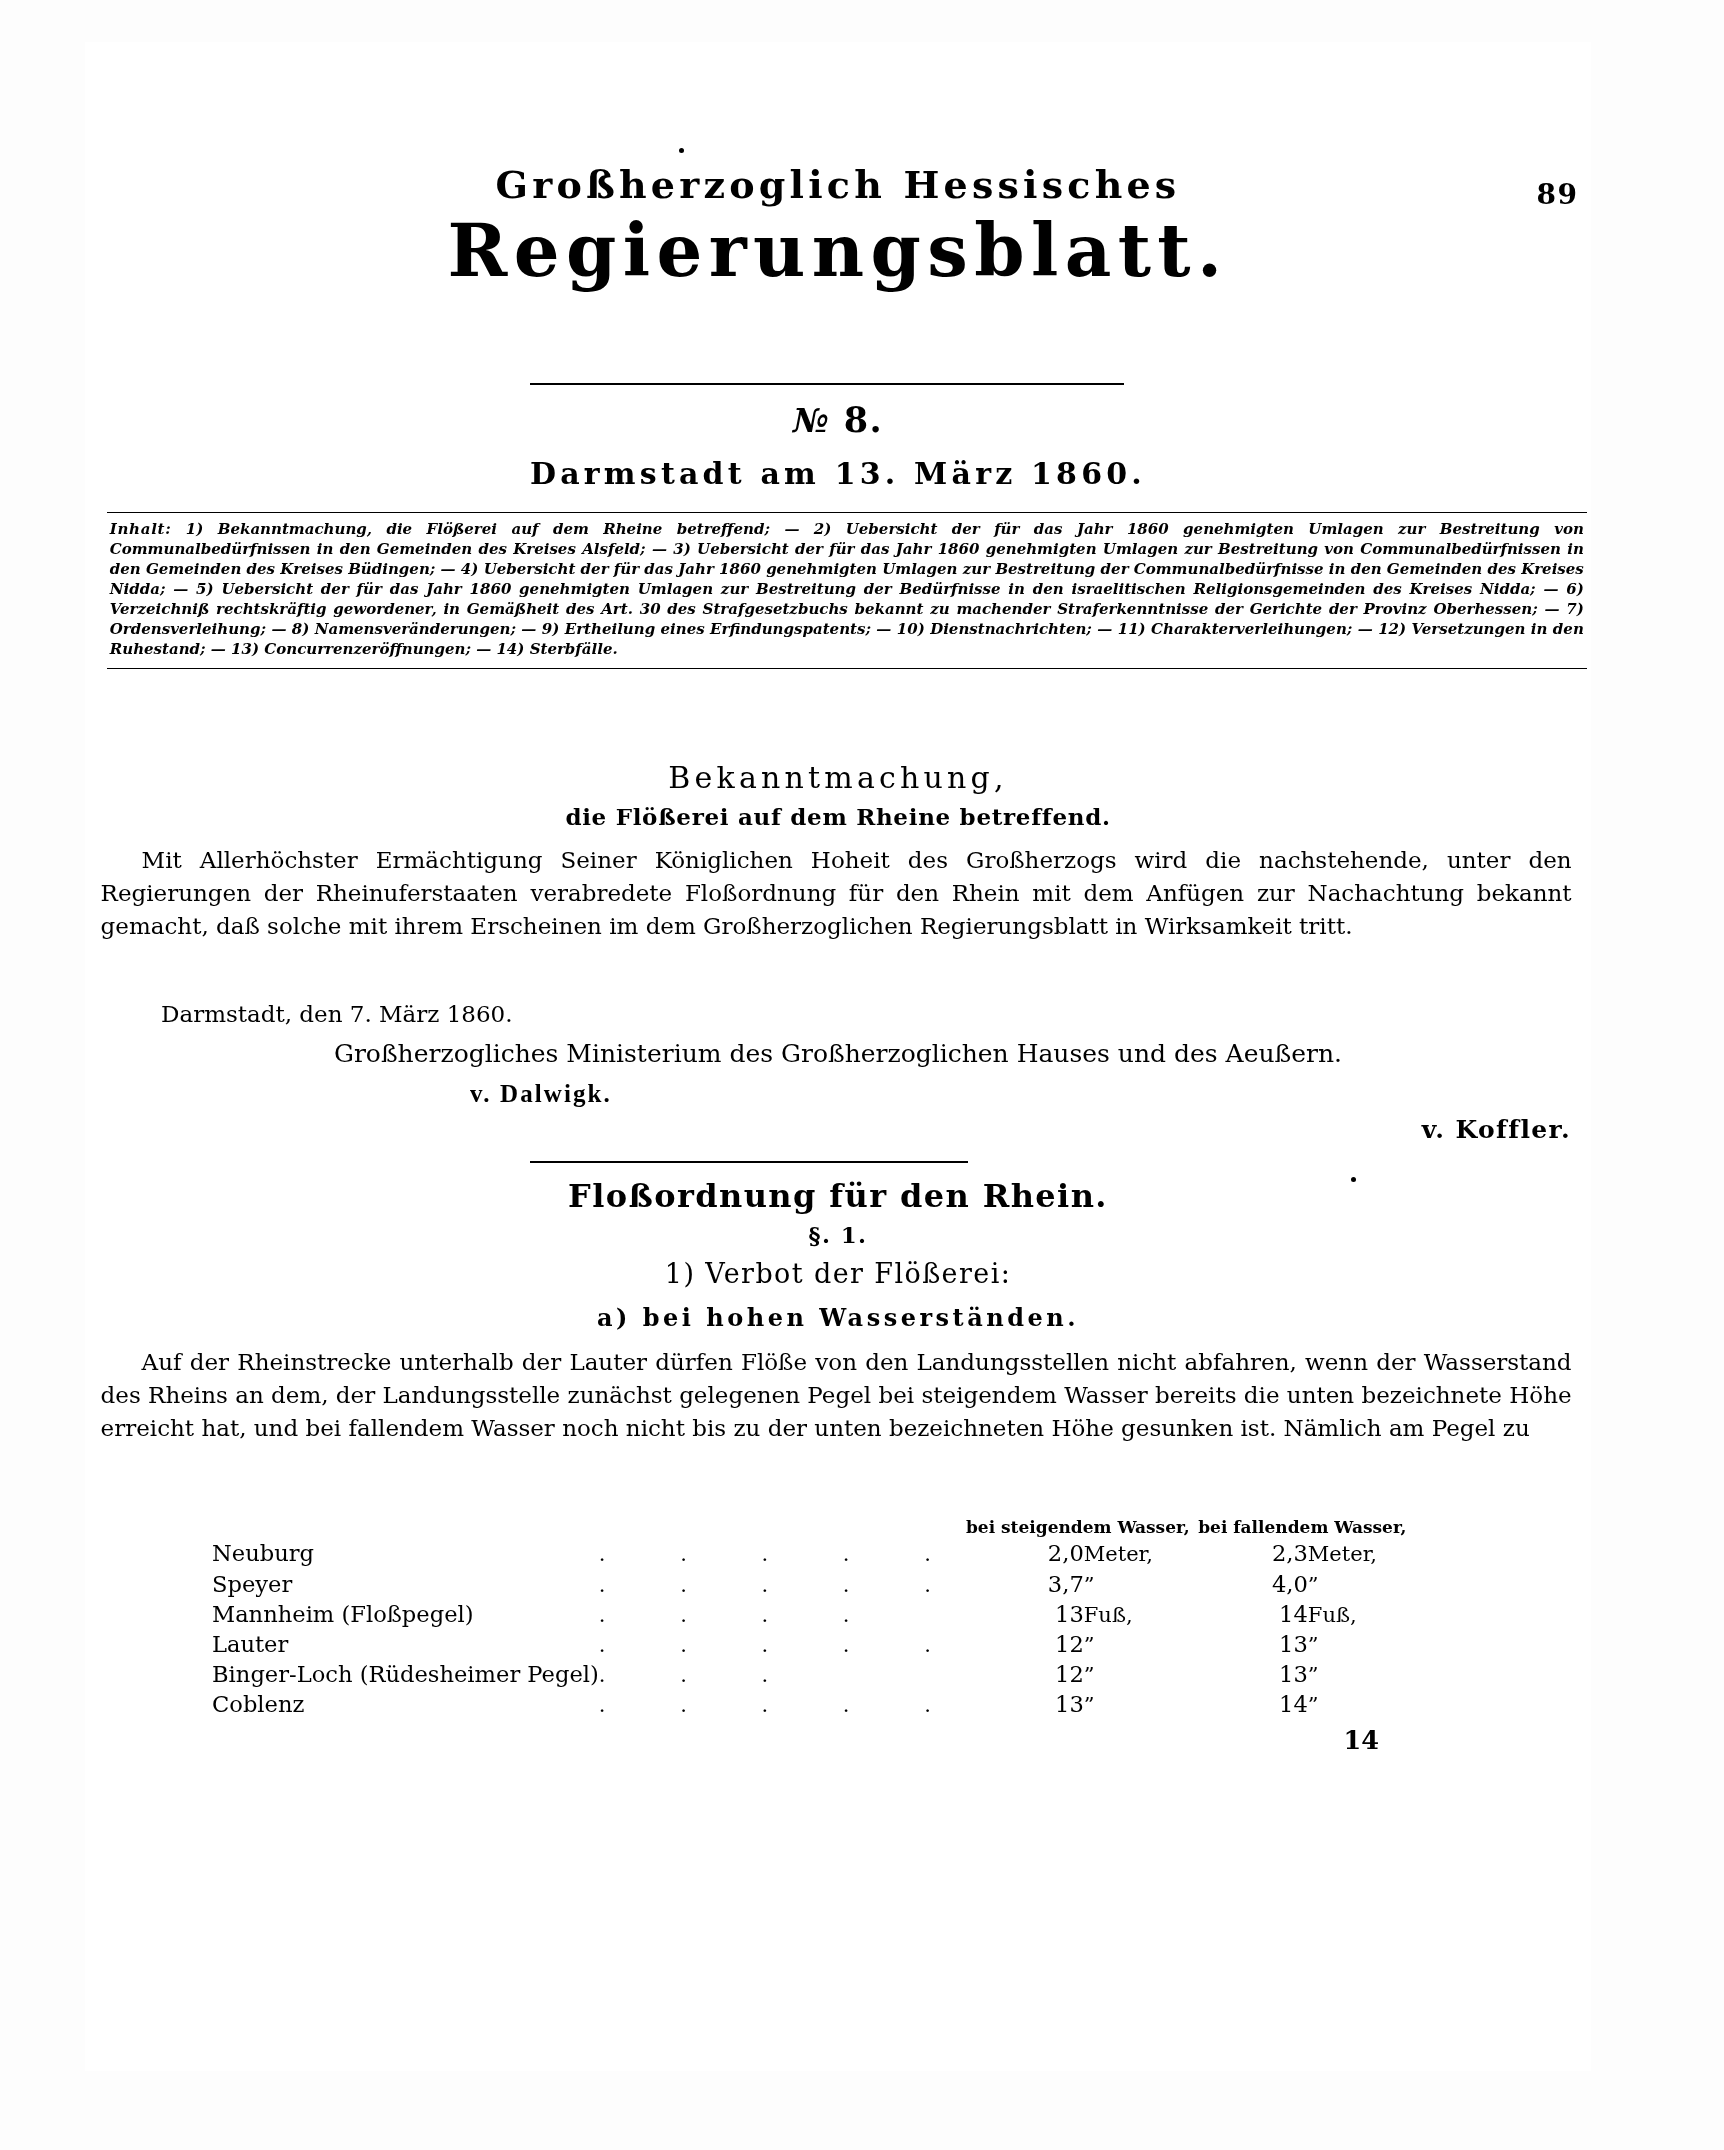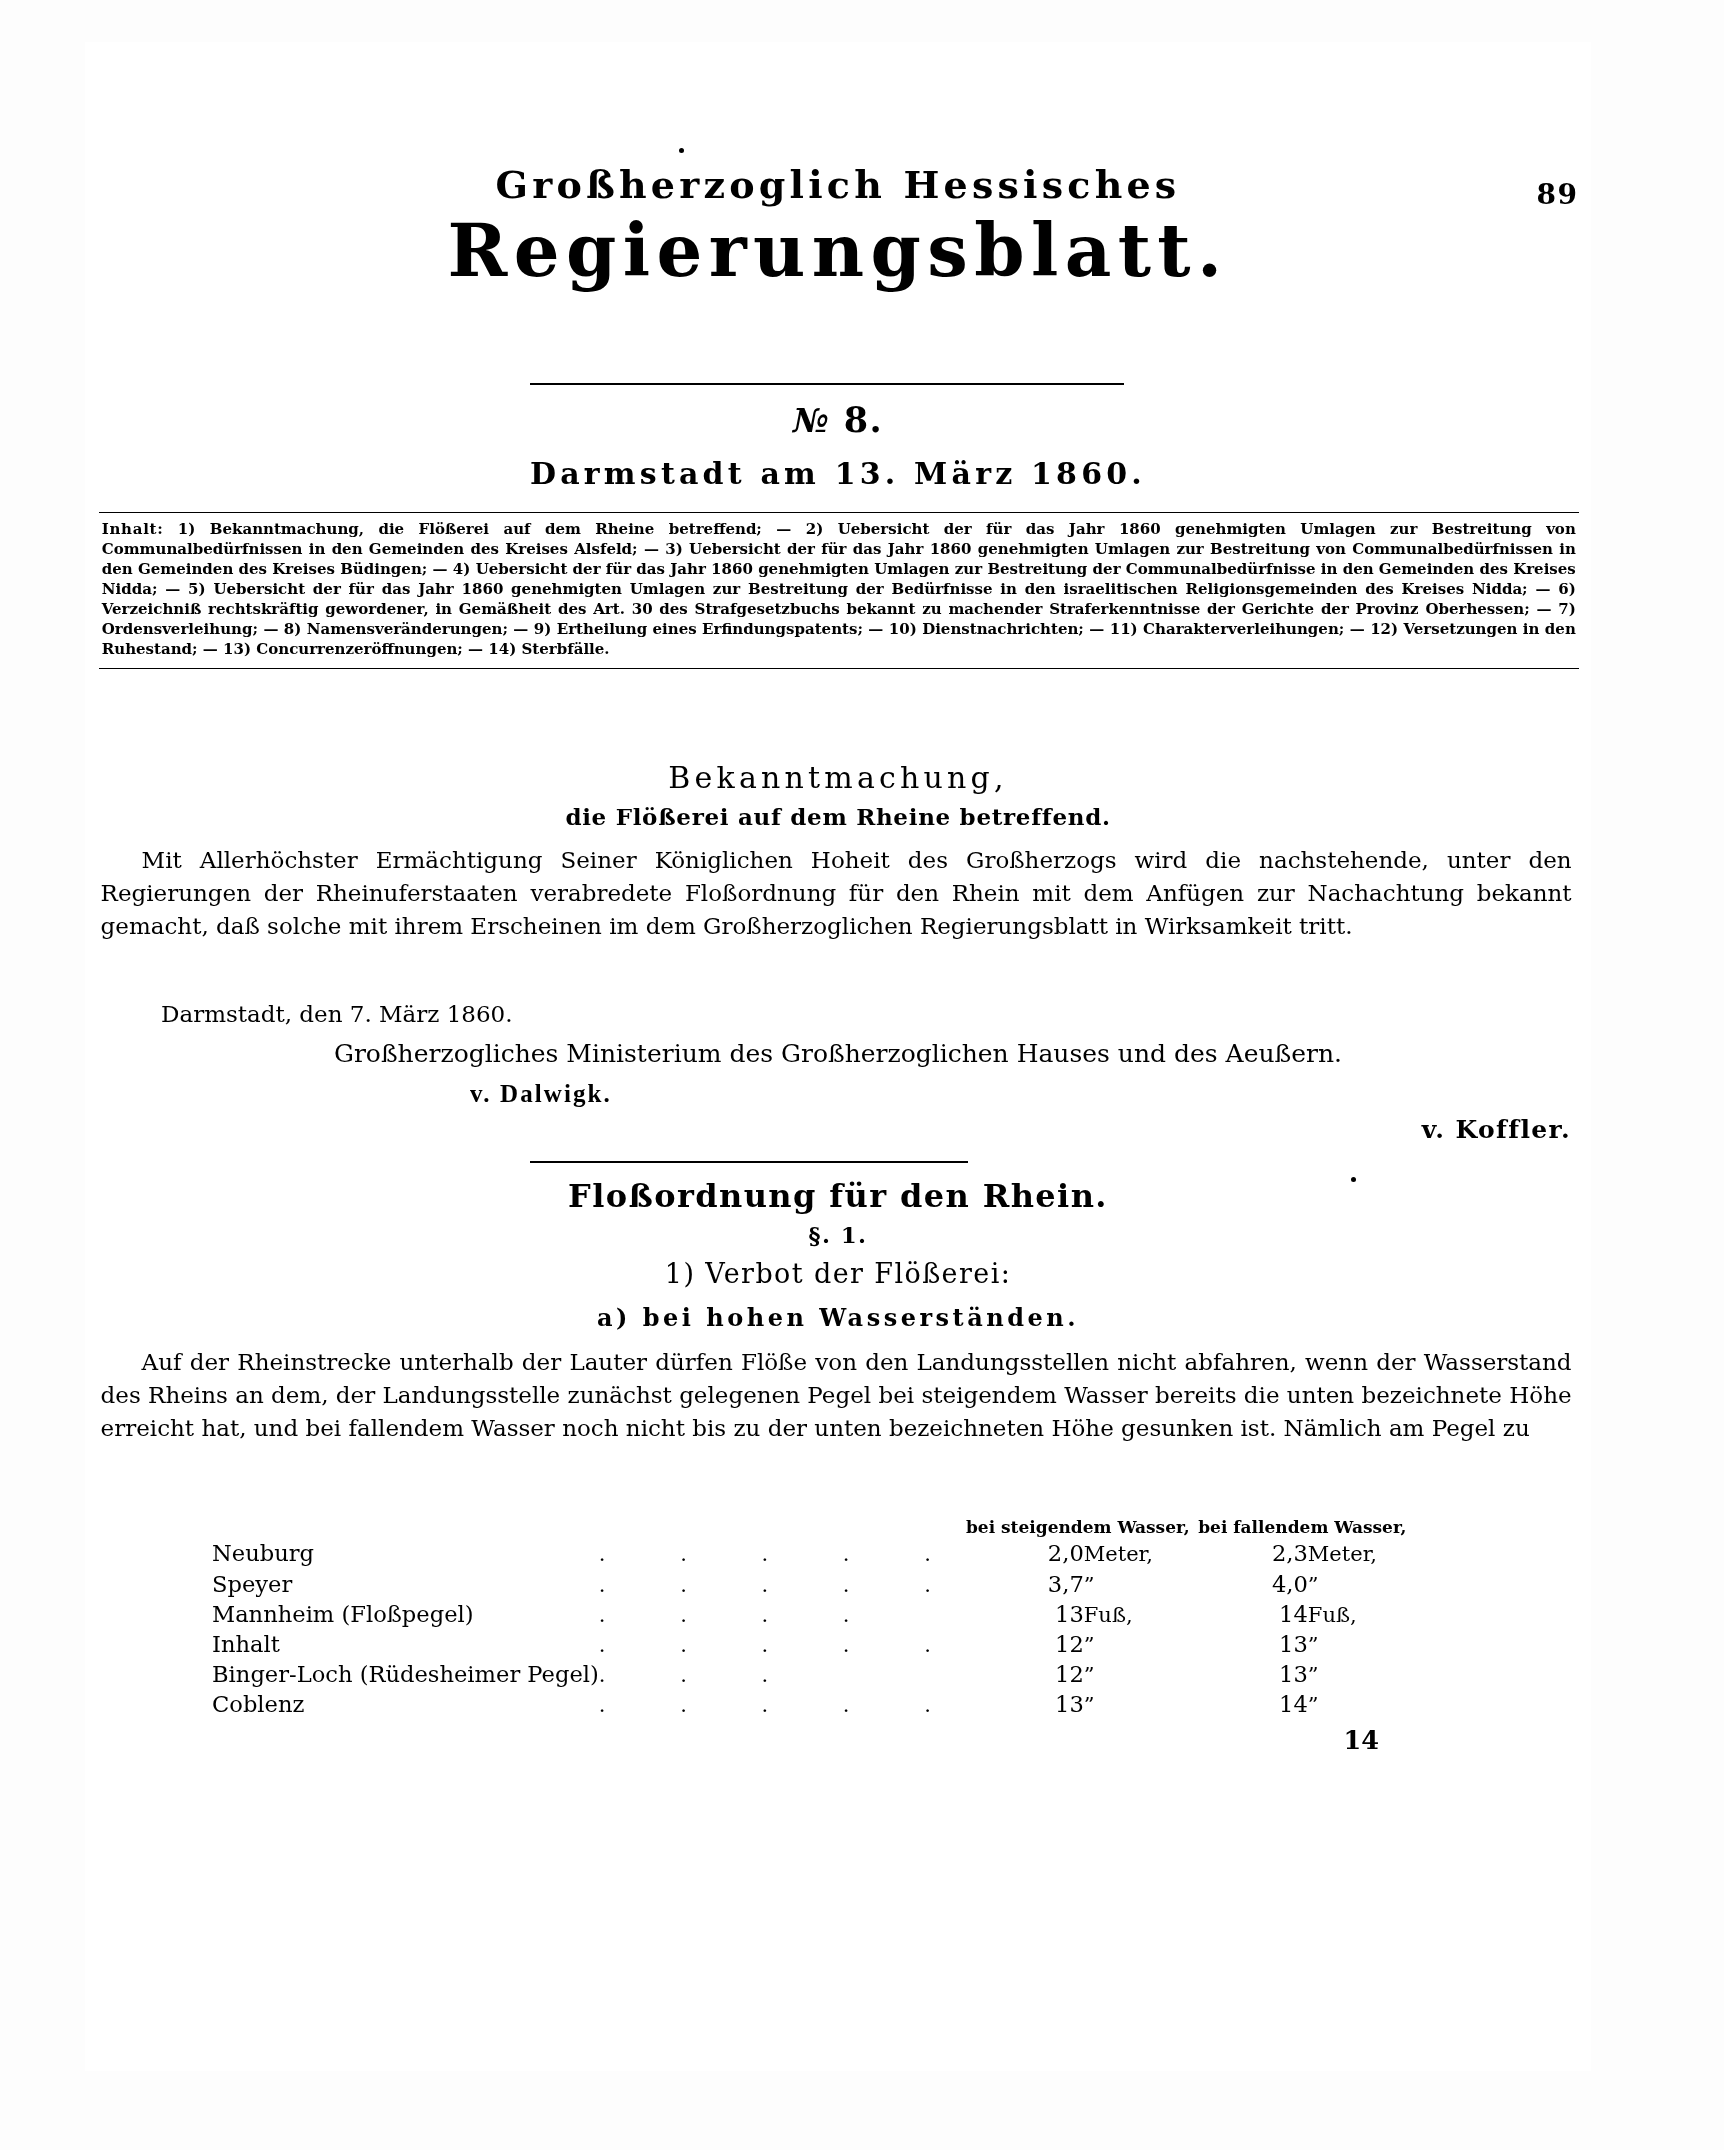--- a/index.html
+++ b/index.html
@@ -92,26 +92,27 @@
     width: 1506px;
     text-align: center;
     font-family: "DejaVu Serif", serif;
     font-weight: 700;
     font-size: 30px;
     letter-spacing: 4.2px;
   }
   
   .contents {
     position: absolute;
-    left: 14px;
+    left: 22px;
     top: 470px;
     width: 1474px;
     border-top: 1.4px solid #000;
     border-bottom: 1.4px solid #000;
     padding: 7px 2.8px 8.5px 2.8px;
+    font-style: italic;
   }
   .contents-inner {
     font-family: "DejaVu Serif", serif;
     font-size: 15px;
     line-height: 1.33;
     text-align: justify;
     font-weight: 600;
   }
   .contents-label {
     font-weight: 700;
@@ -305,21 +306,21 @@
         </tr>
         <tr>
           <td class="gauge-name">Mannheim (Floßpegel)</td>
           <td class="dots">.&nbsp;.&nbsp;.&nbsp;.</td>
           <td class="val-col">13</td>
           <td class="unit-col">Fuß,</td>
           <td class="val-col">14</td>
           <td class="unit-col">Fuß,</td>
         </tr>
         <tr>
-          <td class="gauge-name">Inhalt</td>
+          <td class="gauge-name">Lauter</td>
           <td class="dots">.&nbsp;.&nbsp;.&nbsp;.&nbsp;.</td>
           <td class="val-col">12</td>
           <td class="unit-col">”</td>
           <td class="val-col">13</td>
           <td class="unit-col">”</td>
         </tr>
         <tr>
           <td class="gauge-name">Binger-Loch (Rüdesheimer Pegel)</td>
           <td class="dots">.&nbsp;.&nbsp;.</td>
           <td class="val-col">12</td>

